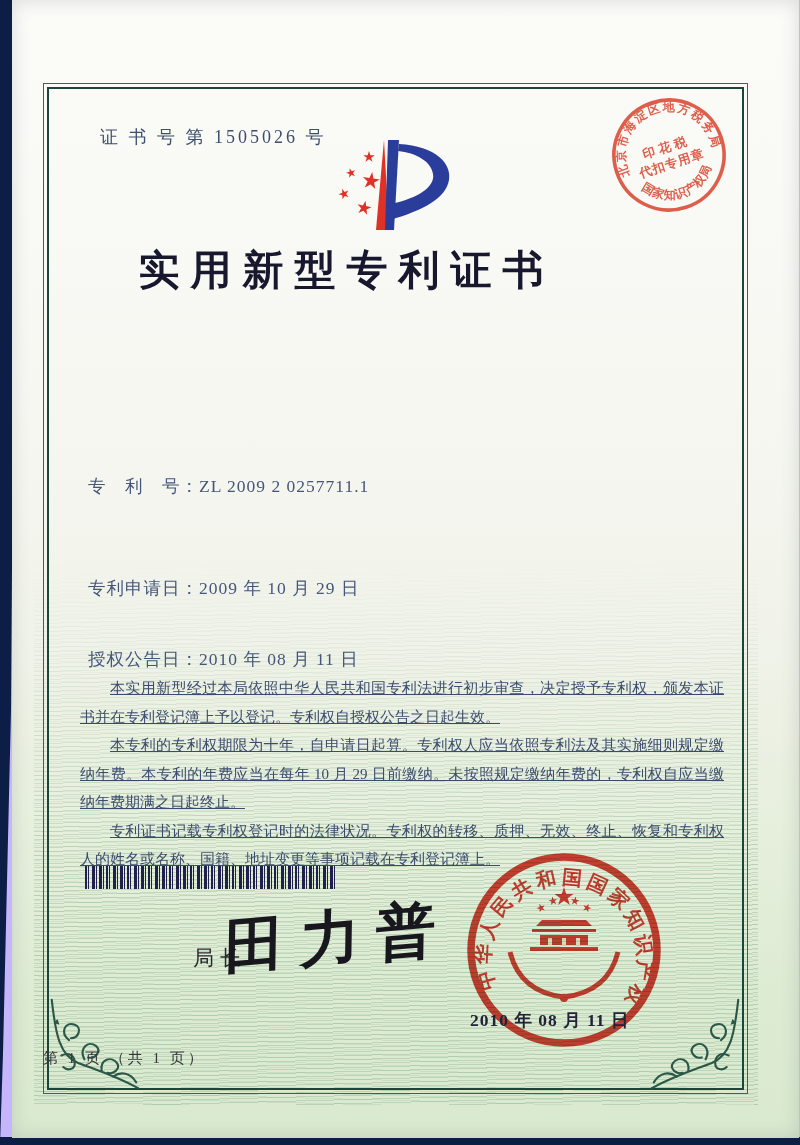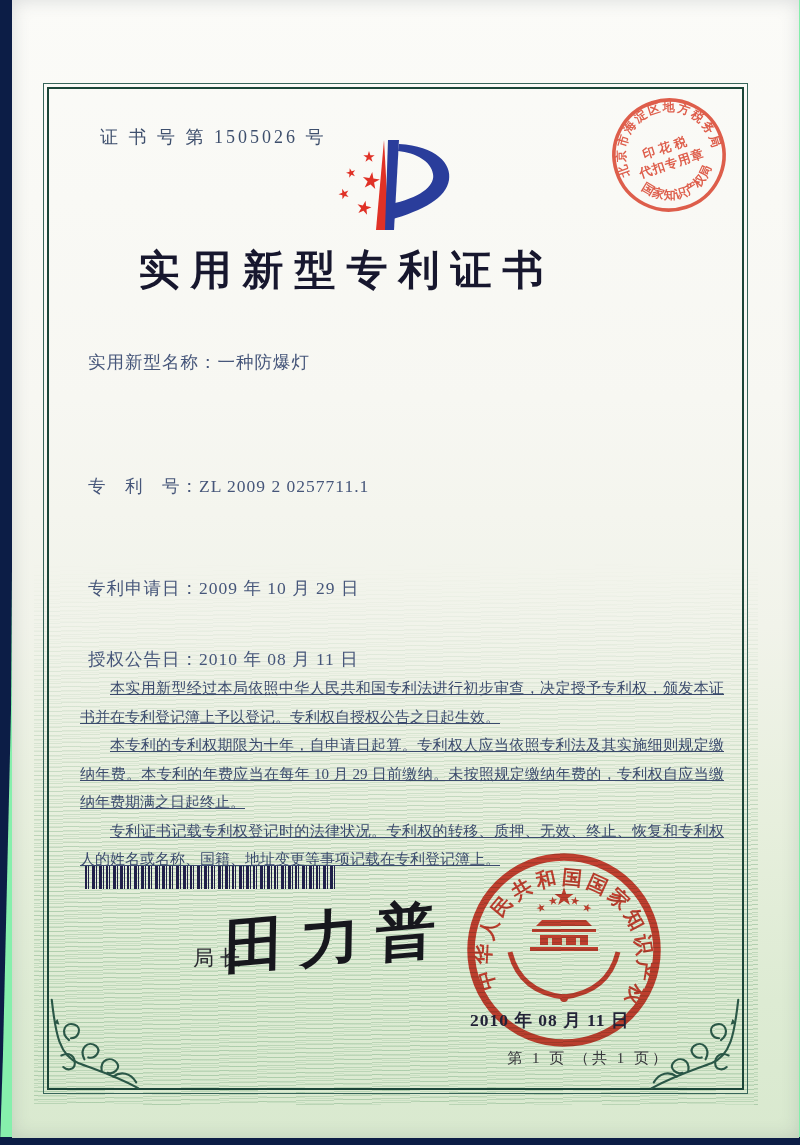--- a/index.html
+++ b/index.html
@@ -1,16 +1,16 @@
 <!DOCTYPE html>
 <html><head>
 <meta charset="utf-8">
 <style>
   html,body{margin:0;padding:0;background:#0d1e47;}
-  .page{position:relative;width:800px;height:1145px;overflow:hidden;background:#86efac;
+  .page{position:relative;width:800px;height:1145px;overflow:hidden;background:#c4b5fd;
         font-family:"Liberation Serif","DejaVu Serif",serif;}
   
   .backdrop-left{position:absolute;left:0;top:0;width:16px;height:100%;background:#0c1d46;
         clip-path:polygon(0 0,16px 0,11px 62%,3px 92%,0 100%);z-index:0;}
   .backdrop-bottom{position:absolute;left:0;bottom:0;width:100%;height:8px;background:#0c1d46;z-index:0;}
   
   .paper{position:absolute;left:12px;top:0;right:1px;bottom:7px;z-index:1;
         background:linear-gradient(180deg,#fbfbf8 0%,#f7f7f2 35%,#f1f3ea 55%,#e7efdd 72%,#ddebd3 88%,#d9e9cf 100%);
         box-shadow:inset 0 0 18px rgba(60,70,90,.18);}
   
@@ -41,21 +41,21 @@
           #20204a 7px 10px,transparent 10px 11px,
           #20204a 11px 12px,transparent 12px 14px,
           #20204a 14px 17px,transparent 17px 18px,
           #20204a 18px 19px,transparent 19px 21px);}
   .sig-label{position:absolute;left:146px;top:944px;font-size:21px;color:#2a2a30;letter-spacing:6px;z-index:5;margin-left:47px;}
   .sig-name{position:absolute;left:224px;top:898px;font-size:60px;font-weight:700;color:#17171d;
         letter-spacing:16px;transform:rotate(-5deg) skewX(-6deg);z-index:5;font-family:"DejaVu Serif",serif;}
   .seal{position:absolute;left:458px;top:850px;z-index:4;mix-blend-mode:multiply;}
   .seal-date{position:absolute;left:470px;top:1008px;width:210px;font-size:17.5px;font-weight:700;
         color:#232338;letter-spacing:1px;z-index:6;}
-  .footer{position:absolute;left:43px;top:1049px;width:627px;text-align:right;font-size:15px;
+  .footer{position:absolute;left:43px;top:1049px;width:627px;text-align:left;font-size:15px;
         color:#35353a;letter-spacing:3px;z-index:6;}
   .tax-stamp{position:absolute;left:604px;top:90px;z-index:4;mix-blend-mode:multiply;}
 </style>
 </head>
 <body>
 
 <div class="page">
 
   <div class="backdrop-left"></div>
   <div class="backdrop-bottom"></div>
@@ -122,23 +122,20 @@
           <textPath href="#taxBottom" startOffset="2" textLength="86" lengthAdjust="spacing">国家知识产权局</textPath>
         </text>
         <text x="0" y="-4" text-anchor="middle" font-size="12.5" letter-spacing="4" fill="#e04a36" font-weight="700" font-family="'Liberation Serif',serif">印花税</text>
         <text x="0" y="13" text-anchor="middle" font-size="12.5" letter-spacing="1" fill="#e04a36" font-weight="700" font-family="'Liberation Serif',serif">代扣专用章</text>
       </g>
     </svg>
   </div>
 
   <div class="title">实用新型专利证书</div>
 
-  <div class="field-row" style="top:350px;">
-    <span>实用新型名称：</span><span>一种防爆灯</span>
-  </div>
   <div class="field-row" style="top:474px;">
     <span>专　利　号：</span><span>ZL 2009 2 0257711.1</span>
   </div>
   <div class="field-row" style="top:532px;margin-top:44px;">
     <span>专利申请日：</span><span>2009 年 10 月 29 日</span>
   </div>
   <div class="field-row" style="top:647px;">
     <span>授权公告日：</span><span>2010 年 08 月 11 日</span>
   </div>
 

